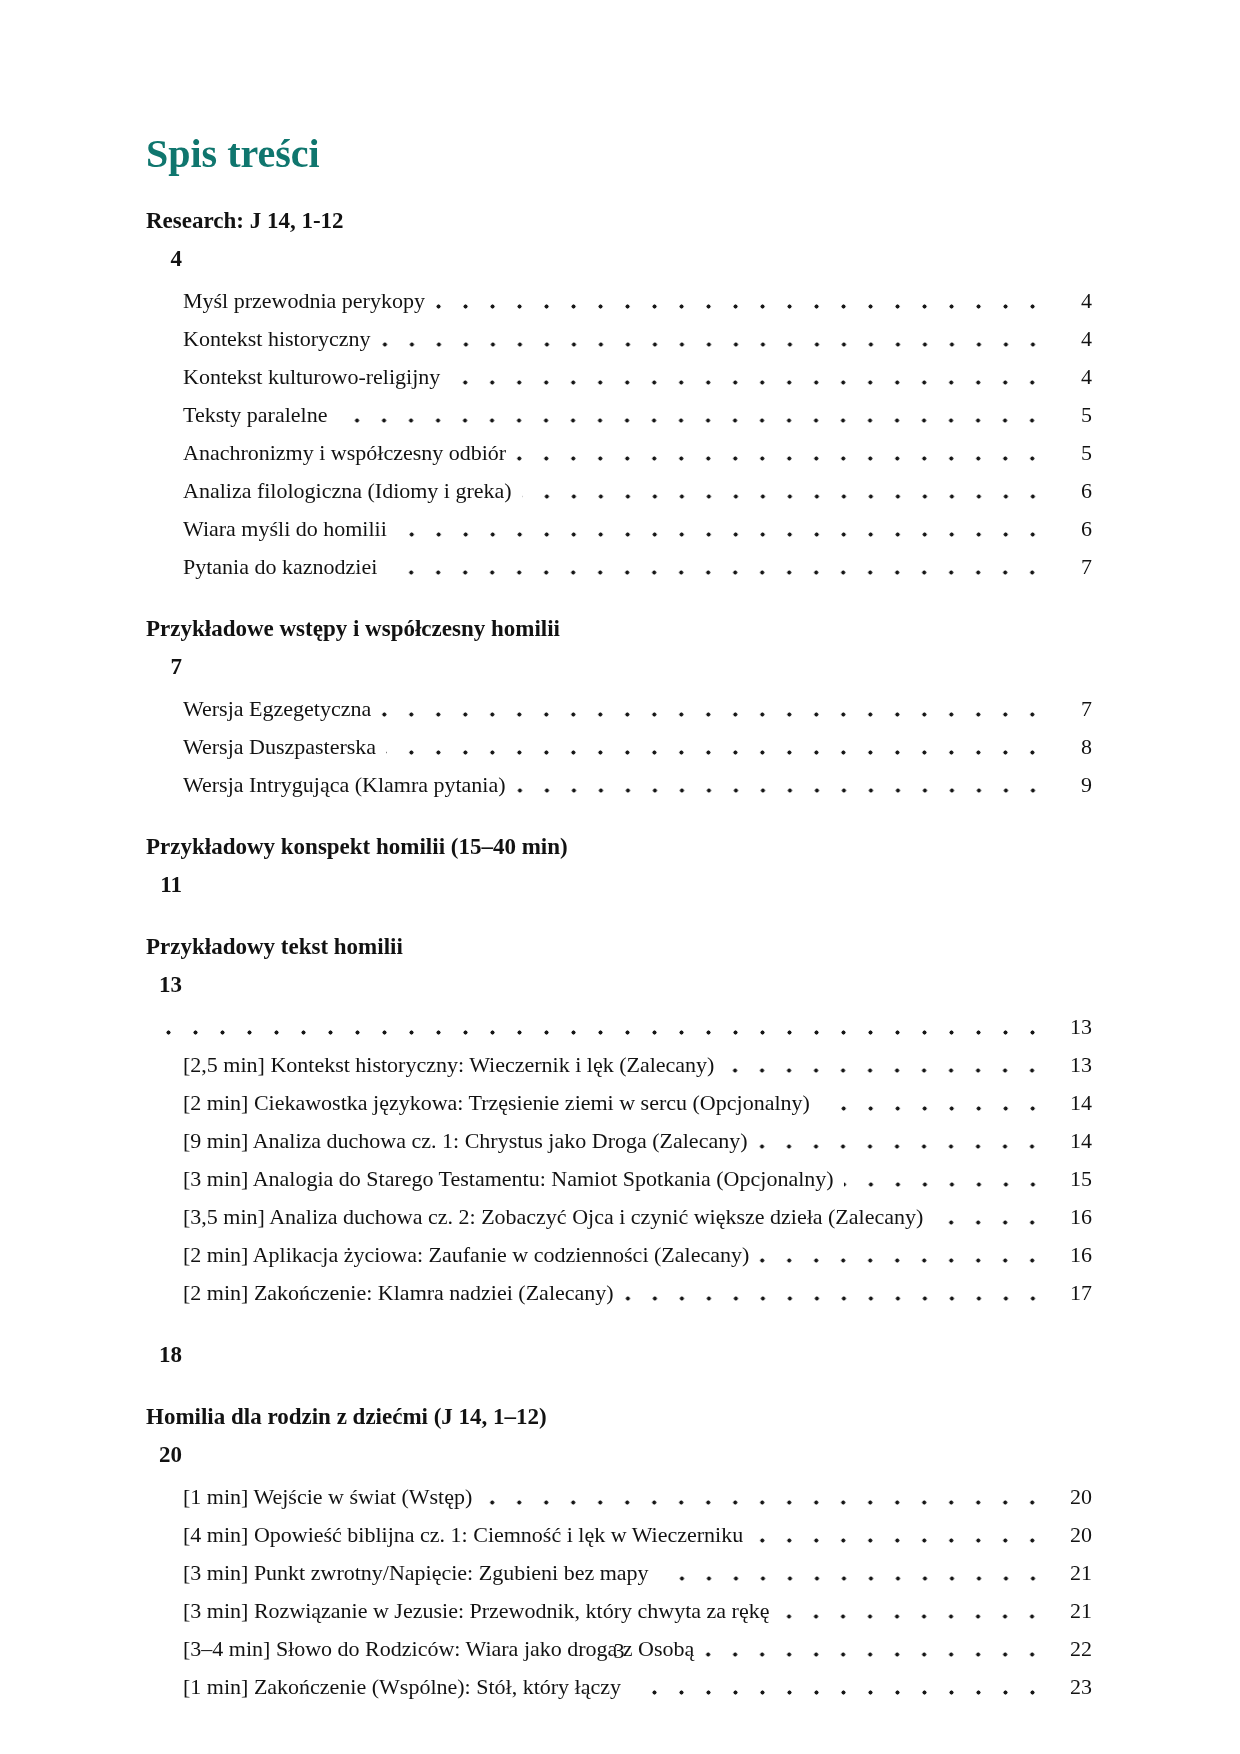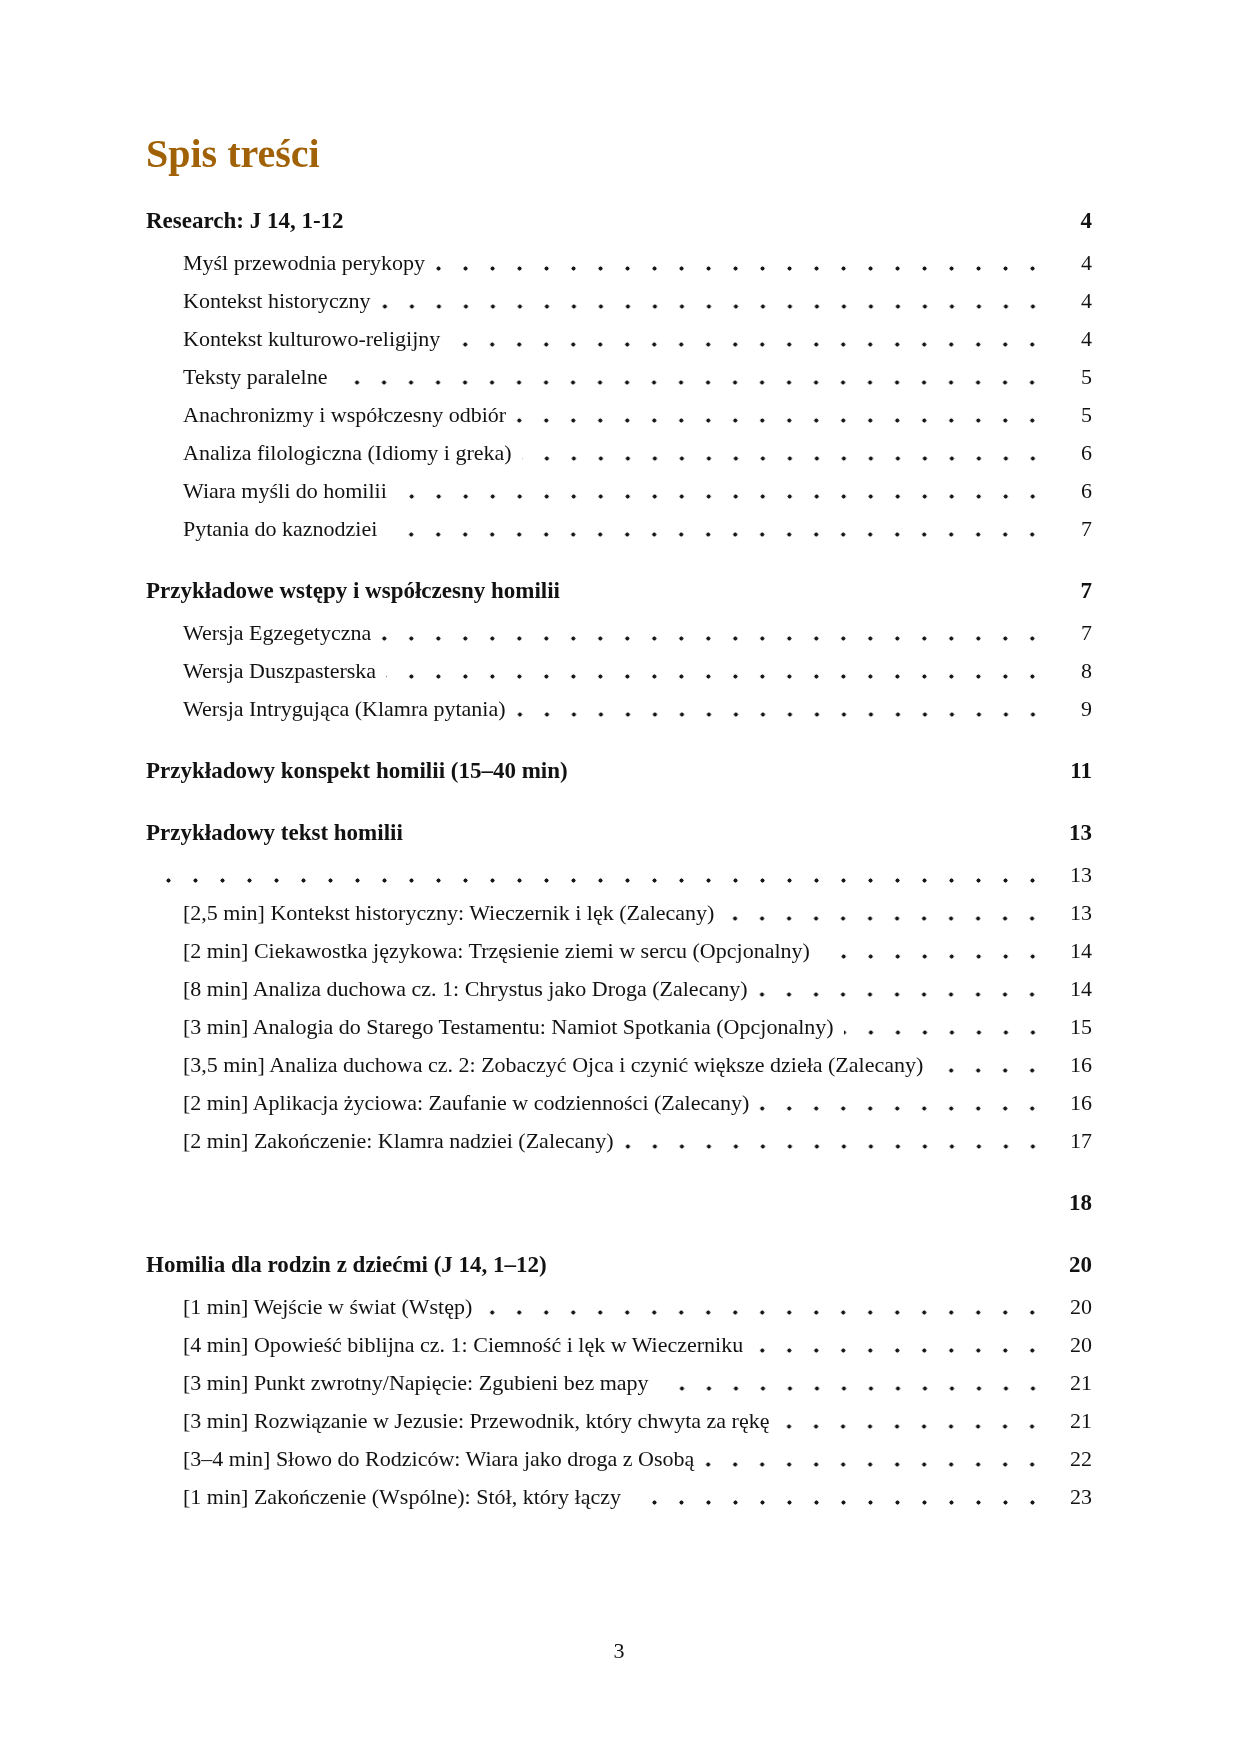--- a/index.html
+++ b/index.html
@@ -20,21 +20,21 @@
     position: absolute;
     left: 146px;
     top: 130px;
     width: 946px;
   }
   .doc-title {
     font-size: 40px;
     font-weight: 700;
     line-height: 48px;
     margin: 0 0 14px 0;
-    color: #a16207;
+    color: #0f766e;
   }
   .toc-list { width: 100%; }
   .row {
     display: flex;
     align-items: baseline;
     font-size: 22px;
     line-height: 38px;
   }
   .row .label {
     white-space: nowrap;
@@ -52,20 +52,21 @@
   .row .pagenum {
     min-width: 36px;
     text-align: right;
     white-space: nowrap;
   }
   .row.section {
     font-weight: 700;
     font-size: 23px;
     margin-top: 24px;
     margin-bottom: 4px;
+    flex-direction: column;
   }
   .row.section .leader {
     background: none;
   }
   .row.entry .label {
     padding-left: 37px;
     text-align: center;
   }
   .footer {
     position: absolute;
@@ -168,21 +169,21 @@
           <span class="label">[2,5 min] Kontekst historyczny: Wieczernik i lęk (Zalecany)</span>
           <span class="leader"></span>
           <span class="pagenum">13</span>
         </div>
         <div class="row entry">
           <span class="label">[2 min] Ciekawostka językowa: Trzęsienie ziemi w sercu (Opcjonalny)</span>
           <span class="leader"></span>
           <span class="pagenum">14</span>
         </div>
         <div class="row entry">
-          <span class="label">[8 min] Analiza duchowa cz. 1: Chrystus jako Droga (Zalecany)</span>
+          <span class="label">[9 min] Analiza duchowa cz. 1: Chrystus jako Droga (Zalecany)</span>
           <span class="leader"></span>
           <span class="pagenum">14</span>
         </div>
         <div class="row entry">
           <span class="label">[3 min] Analogia do Starego Testamentu: Namiot Spotkania (Opcjonalny)</span>
           <span class="leader"></span>
           <span class="pagenum">15</span>
         </div>
         <div class="row entry">
           <span class="label">[3,5 min] Analiza duchowa cz. 2: Zobaczyć Ojca i czynić większe dzieła (Zalecany)</span>

